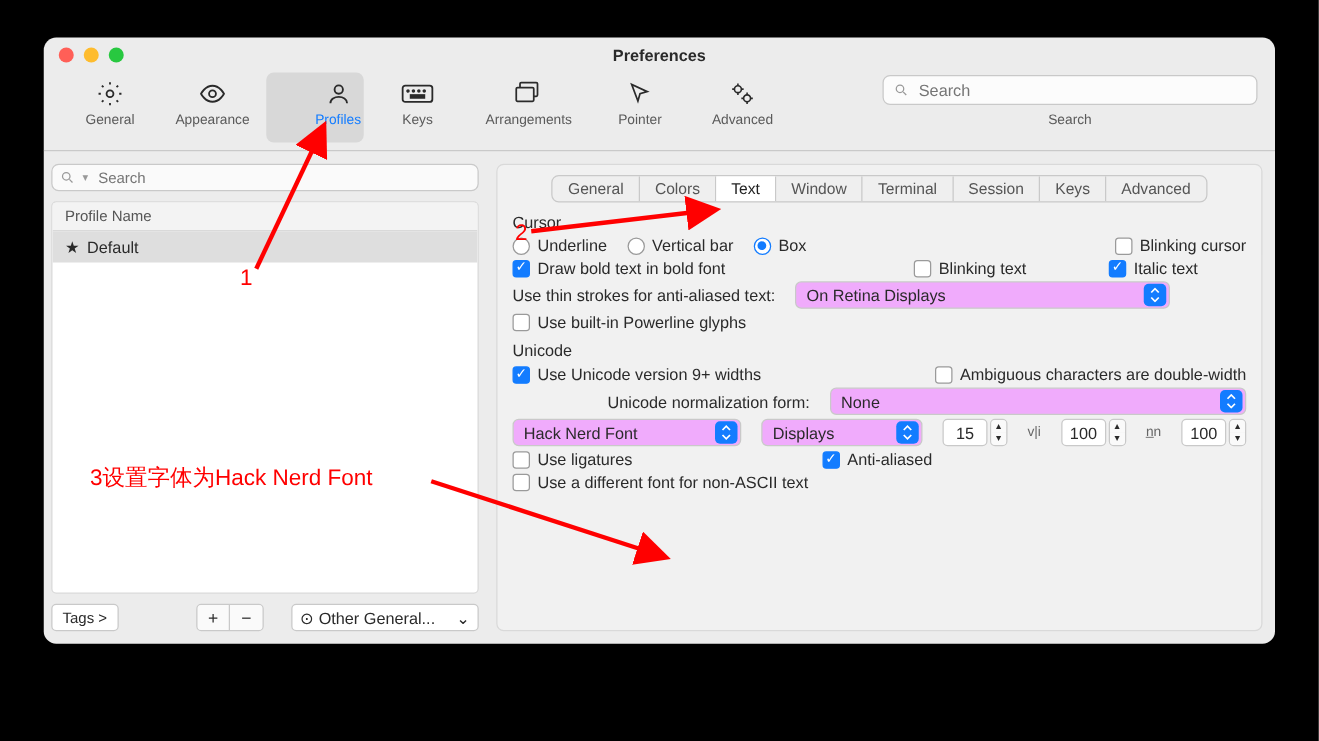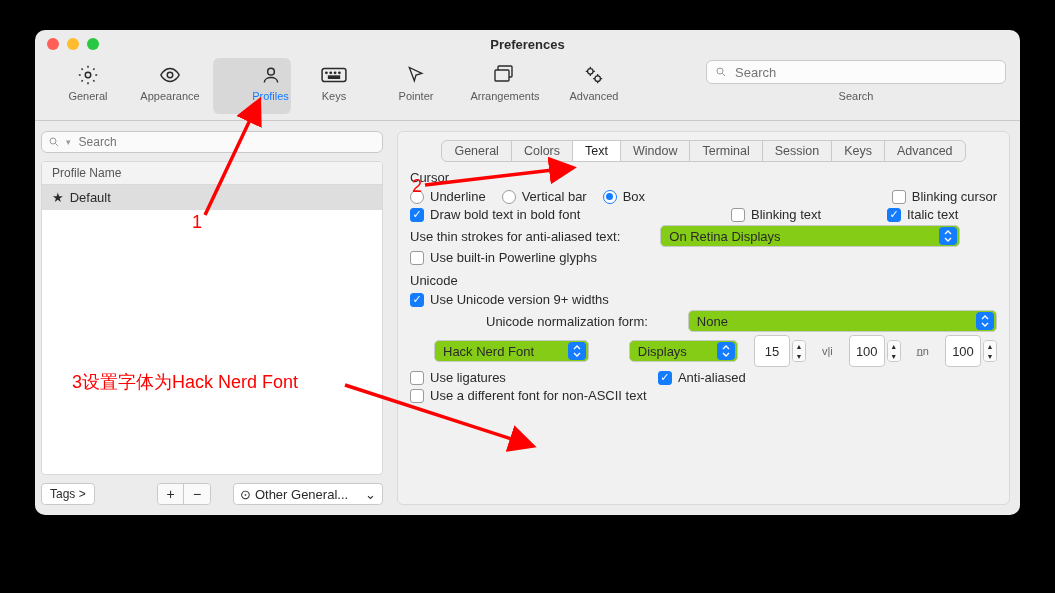--- a/index.html
+++ b/index.html
@@ -59,25 +59,25 @@
   .seg .st.on{background:#fff;color:#222;}
   .sec-h{font-weight:400;font-size:13px;margin:8px 0 4px 0;}
   .row{display:flex;align-items:center;gap:16px;margin:3px 0;}
   .radio,.chk{display:flex;align-items:center;gap:6px;font-size:13px;}
   .radio .r{width:14px;height:14px;border-radius:50%;border:1px solid #9a9a9a;display:flex;align-items:center;justify-content:center;background:#fff;}
   .radio.on .r{border-color:var(--accent);}
   .radio.on .r::after{content:"";width:7px;height:7px;border-radius:50%;background:var(--accent);}
   .chk .c{width:14px;height:14px;border-radius:3px;border:1px solid #9a9a9a;background:#fff;display:flex;align-items:center;justify-content:center;}
   .chk.on .c{background:var(--accent);border-color:var(--accent);}
   .chk.on .c::after{content:"✓";color:#fff;font-size:11px;line-height:1;}
-  .select{display:flex;align-items:center;justify-content:space-between;background:#84cc16;border:1px solid var(--border);border-radius:5px;height:22px;padding:0 2px 0 8px;font-size:13px;margin-left:24px;}
+  .select{display:flex;align-items:center;justify-content:space-between;background:#f0abfc;border:1px solid var(--border);border-radius:5px;height:22px;padding:0 2px 0 8px;font-size:13px;}
   .select .car{background:var(--accent);color:#fff;width:18px;height:18px;border-radius:4px;display:flex;align-items:center;justify-content:center;flex-direction:column;gap:-2px;}
   .select .car svg{display:block;}
   .numfield{display:flex;align-items:center;gap:2px;}
-  .numfield .val{background:#fff;border:1px solid var(--border);border-radius:4px;height:32px;width:36px;display:flex;align-items:center;justify-content:center;}
+  .numfield .val{background:#fff;border:1px solid var(--border);border-radius:4px;height:22px;width:36px;display:flex;align-items:center;justify-content:center;}
   .stepper{display:flex;flex-direction:column;width:14px;height:22px;border:1px solid var(--border);border-radius:4px;overflow:hidden;}
   .stepper div{flex:1;display:flex;align-items:center;justify-content:center;font-size:7px;background:#fafafa;}
   .small-lbl{font-size:11px;color:#666;}
   
   .annot{position:absolute;pointer-events:none;}
   .annot-text{color:var(--annot);font-size:18px;font-weight:500;white-space:nowrap;}
   svg.arrow{position:absolute;overflow:visible;pointer-events:none;}
   svg.arrow path{stroke:var(--annot);stroke-width:3.5;fill:none;}
   svg.arrow polygon{fill:var(--annot);}
   .mag{width:12px;height:12px;}
@@ -129,36 +129,36 @@
             <rect x="1" y="1" width="22" height="12" rx="2"></rect>
             <circle cx="5" cy="5" r=".6" fill="currentColor"></circle>
             <circle cx="9" cy="5" r=".6" fill="currentColor"></circle>
             <circle cx="13" cy="5" r=".6" fill="currentColor"></circle>
             <circle cx="17" cy="5" r=".6" fill="currentColor"></circle>
             <rect x="7" y="8" width="10" height="2" fill="currentColor"></rect>
           </svg>
       </div>
       <div class="lbl">Keys</div>
     </div>
-    <div class="tb-btn">
-      <div class="ic">
-        <svg width="20" height="22" viewBox="0 0 24 24" fill="none" stroke="currentColor" stroke-width="1.6">
-            <path d="M4 3l6 16 2-7 7-2z"></path>
-          </svg>
-      </div>
-      <div class="lbl">Pointer</div>
-    </div>
     <div class="tb-btn" style="width:92px">
       <div class="ic">
         <svg width="24" height="22" viewBox="0 0 24 20" fill="none" stroke="currentColor" stroke-width="1.4">
             <rect x="5" y="1" width="14" height="11" rx="1"></rect>
             <rect x="2" y="5" width="14" height="11" rx="1" fill="#ececec"></rect>
           </svg>
       </div>
       <div class="lbl">Arrangements</div>
+    </div>
+    <div class="tb-btn">
+      <div class="ic">
+        <svg width="20" height="22" viewBox="0 0 24 24" fill="none" stroke="currentColor" stroke-width="1.6">
+            <path d="M4 3l6 16 2-7 7-2z"></path>
+          </svg>
+      </div>
+      <div class="lbl">Pointer</div>
     </div>
     <div class="tb-btn">
       <div class="ic">
         <svg width="22" height="22" viewBox="0 0 24 24" fill="none" stroke="currentColor" stroke-width="1.4">
             <circle cx="8" cy="8" r="3"></circle>
             <circle cx="16" cy="16" r="3"></circle>
             <path d="M8 3v2M8 11v2M3 8h2M11 8h2M16 11v2M16 19v2M11 16h2M19 16h2"></path>
           </svg>
       </div>
       <div class="lbl">Advanced</div>
@@ -278,20 +278,24 @@
           </label>
       </div>
 
       <div class="sec-h">Unicode</div>
       <div class="row">
         <label class="chk on">
             <span class="c"></span>
             <span>Use Unicode version 9+ widths</span>
           </label>
         <div style="flex:1"></div>
+        <label class="chk">
+            <span class="c"></span>
+            <span>Ambiguous characters are double-width</span>
+          </label>
       </div>
       <div class="row">
         <div style="width:60px"></div>
         <span>Unicode normalization form:</span>
         <div class="select" style="flex:1">
           <span>None</span>
           <span class="car">
               <svg width="8" height="12" viewBox="0 0 8 12">
                 <path d="M1 4l3-3 3 3M1 8l3 3 3-3" stroke="#fff" stroke-width="1.4" fill="none"></path>
               </svg>

